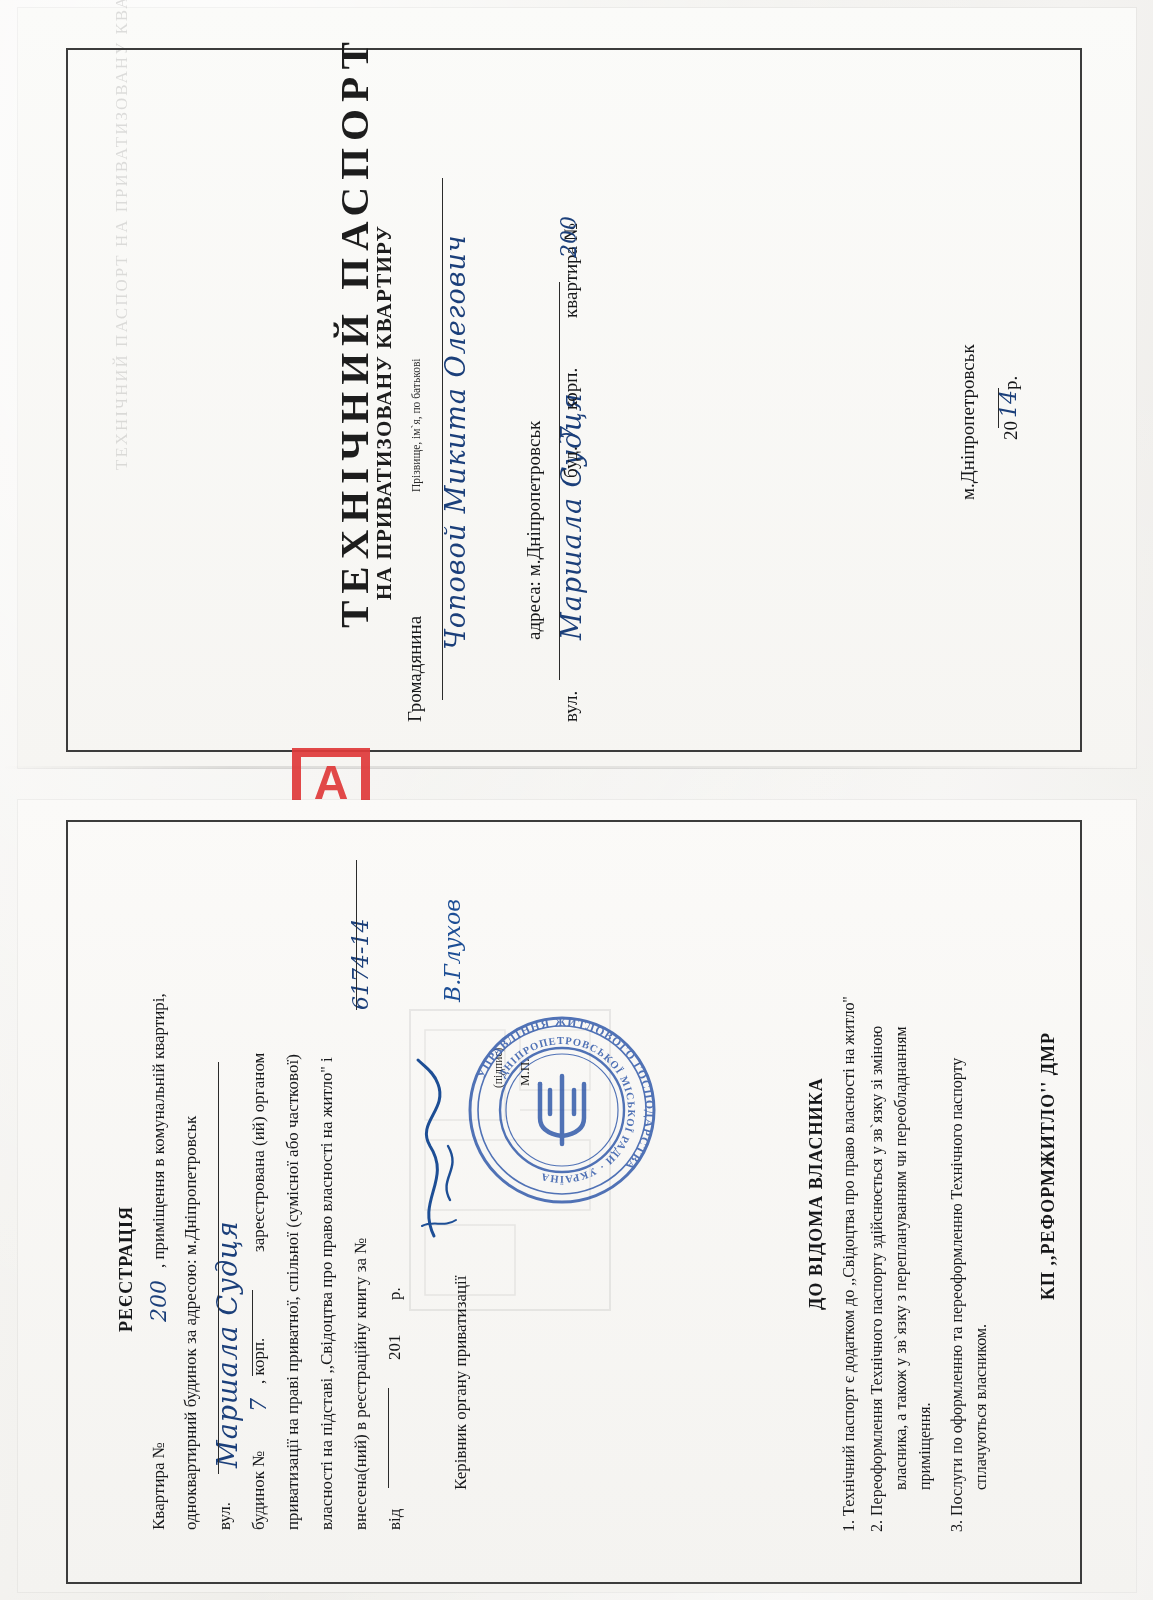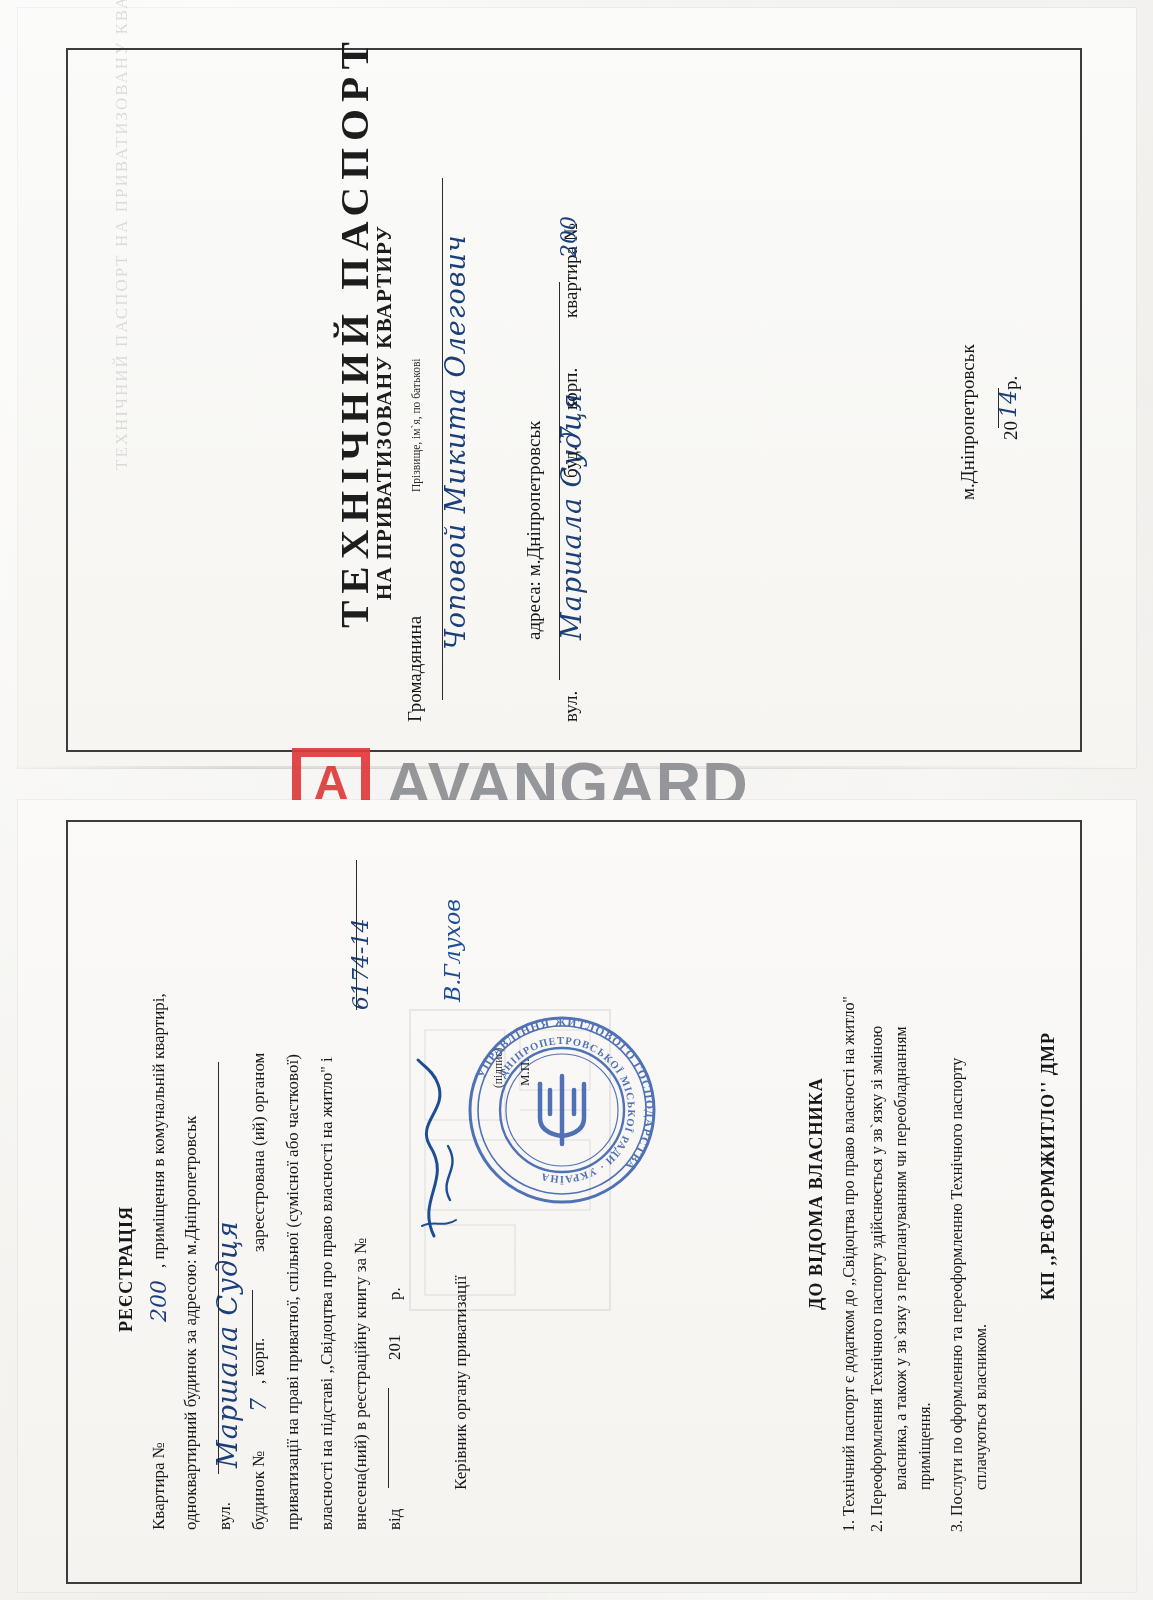--- a/index.html
+++ b/index.html
@@ -235,21 +235,20 @@
 
   <div class="rot" style="left:112px; top:470px; font-size:17px; color:rgba(60,60,60,0.16); letter-spacing:2px;">ТЕХНІЧНИЙ ПАСПОРТ НА ПРИВАТИЗОВАНУ КВАРТИРУ</div>
 
   <div class="fold" style="top:766px;"></div>
 
   <div id="watermark">
     <div id="wm-mark">
       <div class="a-outer"></div>
       <div class="a-glyph">A</div>
     </div>
-    <div id="wm-text">AVANGARD</div>
   </div>
 
   <div class="sheet" id="sheet-bottom"></div>
   <div class="frame" id="frame-bottom"></div>
 
   <svg class="faint-plan" style="left:400px; top:1000px;" width="230" height="320" viewBox="0 0 230 320">
     <rect x="10" y="10" width="200" height="300" fill="none" stroke="#555" stroke-width="2"></rect>
     <rect x="25" y="30" width="80" height="90" fill="none" stroke="#555" stroke-width="1.5"></rect>
     <rect x="120" y="30" width="70" height="60" fill="none" stroke="#555" stroke-width="1.5"></rect>
     <rect x="25" y="140" width="165" height="70" fill="none" stroke="#555" stroke-width="1.5"></rect>

